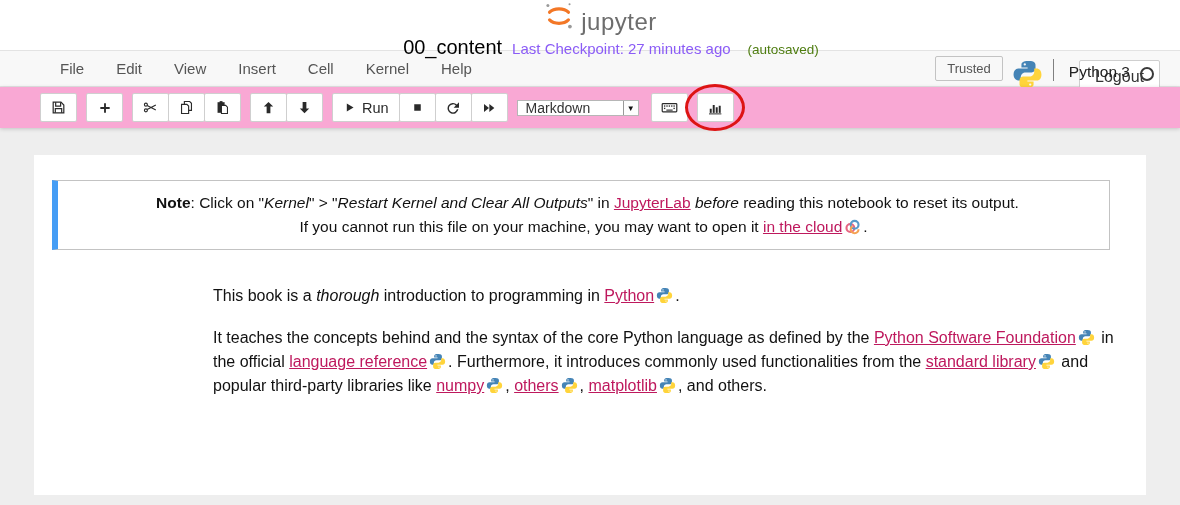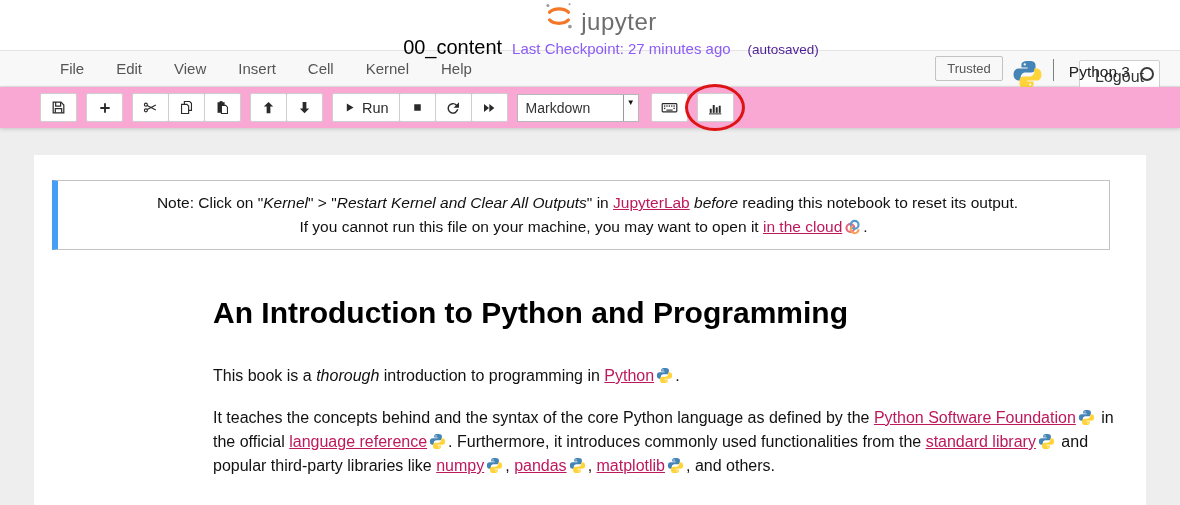--- a/index.html
+++ b/index.html
@@ -6,21 +6,21 @@
   html,body { width:1180px; height:505px; overflow:hidden;
     font-family:"Liberation Sans","DejaVu Sans",sans-serif; background:#eeeeee; color:#1a1a1a; }
 
   
   .header { height:50px; background:#fff; display:flex; align-items:center; padding:0 20px 0 40px;flex-direction:column; }
   .logo { display:flex; align-items:flex-end; cursor:pointer; }
   .logo-text { font-size:24px; color:#6d6d6d; letter-spacing:0.5px; margin-left:6px; line-height:1; padding-bottom:2px; }
   .title-group { display:flex; align-items:baseline; margin-left:22px; }
   .nb-title { font-size:20px; color:#000; }
   .checkpoint { font-size:15px; color:#8b5cf6; margin-left:10px; }
-  .autosaved { font-size:13.5px; color:#4c1d95; margin-left:17px; }
+  .autosaved { font-size:13.5px; color:#4d7c0f; margin-left:17px; }
   .header-right { margin-left:auto; display:flex; align-items:center; }
   .logout-btn { margin-left:36px; background:#fff; border:1px solid #cfcfcf; border-radius:2px;
     font-size:16px; color:#333; padding:7px 15px; cursor:pointer; }
 
   
   .menubar { height:37px; background:#f8f8f8; border-top:1px solid #e3e3e3; border-bottom:1px solid #e3e3e3;
     display:flex; align-items:center; padding:0 26px 0 44px; }
   .menu-item { font-size:15px; color:#555; padding:8px 16px; cursor:pointer; }
   .menubar-right { margin-left:auto; display:flex; align-items:flex-end; }
   .trusted-badge { border:1px solid #c3c3c3; border-radius:2px; font-size:13px; color:#555; padding:4px 11px; }
@@ -30,39 +30,39 @@
 
   
   .toolbar { height:41px; background:#f9a8d4; display:flex; align-items:center; padding-left:40px;
     position:relative; z-index:2; box-shadow:0 1px 4px rgba(0,0,0,0.18); }
   .btn-group { display:flex; margin-right:9px; }
   .tbtn { min-width:37px; height:29px; background:#fff; border:1px solid #cfcfcf; border-radius:2px;
     display:flex; align-items:center; justify-content:center; color:#2a2a2a; cursor:pointer; }
   .tbtn + .tbtn { margin-left:-1px; }
   .tbtn svg { display:block; }
   .run-btn { padding:0 10px; font-size:14.5px; color:#2a2a2a; gap:6px; }
-  .cell-type { width:122px; height:28px; border:1px solid #b6b6b6; background:#fff; display:flex;
+  .cell-type { width:122px; height:16px; border:1px solid #b6b6b6; background:#fff; display:flex;
     align-items:stretch; margin-right:12px; cursor:pointer; }
   .cell-type-label { flex:1; font-size:14px; color:#333; display:flex; align-items:center; padding-left:8px; }
   .cell-type-arrow { width:15px; border-left:1px solid #999; display:flex; align-items:flex-start;
     justify-content:center; padding-top:3px; font-size:8px; color:#111; background:#fdfdfd; }
   .chart-wrap { position:relative; }
   .annotation-circle { position:absolute; left:-12px; top:-9px; width:60px; height:47px;
     border:3.5px solid #dd1414; border-radius:50%; pointer-events:none; }
 
   
   .nb-container { margin:27px 34px 0; background:#fff; padding:25px 0 80px; min-height:340px; }
   .note-box { margin:0 36px 0 18px; border:1px solid #c3c3c3; border-left:6px solid #459df5;
     padding:10px 85px; text-align:center; font-size:15.5px; line-height:24px; color:#111; }
   .md-heading { margin:46px 26px 0 179px; font-size:30px; font-weight:bold; color:#000; }
   .md-para { margin:0 26px 0 179px; max-width:907px; font-size:16px; line-height:24px; color:#111; }
   .para-1 { margin-top:34px; }
   .para-2 { margin-top:18px; }
 
-  .seg-bold { font-weight:normal;padding-left:8px; }
+  .seg-bold { font-weight:bold;padding-left:8px; }
   .seg-italic { font-style:italic; }
   a.content-link { color:#be185d; cursor:pointer; }
   .inline-icon { display:inline-block; width:17px; height:17px; vertical-align:-3px; margin:0 2px; }
   .inline-icon svg { display:block; width:100%; height:100%; }
 </style>
 </head>
 <body>
 
 <div class="header">
   <div class="logo">
@@ -245,37 +245,36 @@
     <div class="annotation-circle"></div>
   </div>
 </div>
 
 <div class="nb-container">
   <div class="note-box"><span class="seg-bold">Note</span><span>: Click on "</span><span class="seg-italic">Kernel</span><span>" &gt; "</span><span class="seg-italic">Restart Kernel and Clear All Outputs</span><span>" in </span><a class="content-link" href="#">JupyterLab</a><span> </span><span class="seg-italic">before</span><span> reading this notebook to reset its output. If you cannot run this file on your machine, you may want to open it </span><a class="content-link" href="#">in the cloud</a><span class="inline-icon"><svg viewBox="0 0 24 24" fill="none" stroke-width="3">
           <circle cx="9" cy="14" r="5.5" stroke="#e66581"></circle>
           <circle cx="15" cy="9.5" r="5.5" stroke="#579aca"></circle>
           <circle cx="15" cy="16" r="5.5" stroke="#f5a252" stroke-dasharray="22 13"></circle>
         </svg></span><span>.</span></div>
-  <h1 class="md-heading">An Introduction to Python and Programming</h1>
   <p class="md-para para-1"><span>This book is a </span><span class="seg-italic">thorough</span><span> introduction to programming in </span><a class="content-link" href="#">Python</a><span class="inline-icon"><svg viewBox="0 0 24 24">
           <path d="M11.9 1.5c-2.6 0-4.6.9-4.6 2.9v2.1h4.8v.8H4.9c-2 0-3.7 1.6-3.7 4.6 0 3 1.7 4.7 3.7 4.7h1.9V14c0-2 1.7-3.6 3.7-3.6h4.7c1.6 0 3-1.3 3-3V4.4c0-1.8-1.9-2.9-4.4-2.9h-1.9zM9.9 3.3a.9.9 0 1 1 0 1.8.9.9 0 0 1 0-1.8z" fill="#4584b6"></path>
           <path d="M12.1 22.5c2.6 0 4.6-.9 4.6-2.9v-2.1h-4.8v-.8h7.2c2 0 3.7-1.6 3.7-4.6 0-3-1.7-4.7-3.7-4.7h-1.9V10c0 2-1.7 3.6-3.7 3.6H8.8c-1.6 0-3 1.3-3 3v3c0 1.8 1.9 2.9 4.4 2.9h1.9zm2-1.8a.9.9 0 1 1 0-1.8.9.9 0 0 1 0 1.8z" fill="#ffd43b"></path>
         </svg></span><span>.</span></p>
   <p class="md-para para-2"><span>It teaches the concepts behind and the syntax of the core Python language as defined by the </span><a class="content-link" href="#">Python Software Foundation</a><span class="inline-icon"><svg viewBox="0 0 24 24">
           <path d="M11.9 1.5c-2.6 0-4.6.9-4.6 2.9v2.1h4.8v.8H4.9c-2 0-3.7 1.6-3.7 4.6 0 3 1.7 4.7 3.7 4.7h1.9V14c0-2 1.7-3.6 3.7-3.6h4.7c1.6 0 3-1.3 3-3V4.4c0-1.8-1.9-2.9-4.4-2.9h-1.9zM9.9 3.3a.9.9 0 1 1 0 1.8.9.9 0 0 1 0-1.8z" fill="#4584b6"></path>
           <path d="M12.1 22.5c2.6 0 4.6-.9 4.6-2.9v-2.1h-4.8v-.8h7.2c2 0 3.7-1.6 3.7-4.6 0-3-1.7-4.7-3.7-4.7h-1.9V10c0 2-1.7 3.6-3.7 3.6H8.8c-1.6 0-3 1.3-3 3v3c0 1.8 1.9 2.9 4.4 2.9h1.9zm2-1.8a.9.9 0 1 1 0-1.8.9.9 0 0 1 0 1.8z" fill="#ffd43b"></path>
         </svg></span><span> in the official </span><a class="content-link" href="#">language reference</a><span class="inline-icon"><svg viewBox="0 0 24 24">
           <path d="M11.9 1.5c-2.6 0-4.6.9-4.6 2.9v2.1h4.8v.8H4.9c-2 0-3.7 1.6-3.7 4.6 0 3 1.7 4.7 3.7 4.7h1.9V14c0-2 1.7-3.6 3.7-3.6h4.7c1.6 0 3-1.3 3-3V4.4c0-1.8-1.9-2.9-4.4-2.9h-1.9zM9.9 3.3a.9.9 0 1 1 0 1.8.9.9 0 0 1 0-1.8z" fill="#4584b6"></path>
           <path d="M12.1 22.5c2.6 0 4.6-.9 4.6-2.9v-2.1h-4.8v-.8h7.2c2 0 3.7-1.6 3.7-4.6 0-3-1.7-4.7-3.7-4.7h-1.9V10c0 2-1.7 3.6-3.7 3.6H8.8c-1.6 0-3 1.3-3 3v3c0 1.8 1.9 2.9 4.4 2.9h1.9zm2-1.8a.9.9 0 1 1 0-1.8.9.9 0 0 1 0 1.8z" fill="#ffd43b"></path>
         </svg></span><span>. Furthermore, it introduces commonly used functionalities from the </span><a class="content-link" href="#">standard library</a><span class="inline-icon"><svg viewBox="0 0 24 24">
           <path d="M11.9 1.5c-2.6 0-4.6.9-4.6 2.9v2.1h4.8v.8H4.9c-2 0-3.7 1.6-3.7 4.6 0 3 1.7 4.7 3.7 4.7h1.9V14c0-2 1.7-3.6 3.7-3.6h4.7c1.6 0 3-1.3 3-3V4.4c0-1.8-1.9-2.9-4.4-2.9h-1.9zM9.9 3.3a.9.9 0 1 1 0 1.8.9.9 0 0 1 0-1.8z" fill="#4584b6"></path>
           <path d="M12.1 22.5c2.6 0 4.6-.9 4.6-2.9v-2.1h-4.8v-.8h7.2c2 0 3.7-1.6 3.7-4.6 0-3-1.7-4.7-3.7-4.7h-1.9V10c0 2-1.7 3.6-3.7 3.6H8.8c-1.6 0-3 1.3-3 3v3c0 1.8 1.9 2.9 4.4 2.9h1.9zm2-1.8a.9.9 0 1 1 0-1.8.9.9 0 0 1 0 1.8z" fill="#ffd43b"></path>
         </svg></span><span> and popular third-party libraries like </span><a class="content-link" href="#">numpy</a><span class="inline-icon"><svg viewBox="0 0 24 24">
           <path d="M11.9 1.5c-2.6 0-4.6.9-4.6 2.9v2.1h4.8v.8H4.9c-2 0-3.7 1.6-3.7 4.6 0 3 1.7 4.7 3.7 4.7h1.9V14c0-2 1.7-3.6 3.7-3.6h4.7c1.6 0 3-1.3 3-3V4.4c0-1.8-1.9-2.9-4.4-2.9h-1.9zM9.9 3.3a.9.9 0 1 1 0 1.8.9.9 0 0 1 0-1.8z" fill="#4584b6"></path>
           <path d="M12.1 22.5c2.6 0 4.6-.9 4.6-2.9v-2.1h-4.8v-.8h7.2c2 0 3.7-1.6 3.7-4.6 0-3-1.7-4.7-3.7-4.7h-1.9V10c0 2-1.7 3.6-3.7 3.6H8.8c-1.6 0-3 1.3-3 3v3c0 1.8 1.9 2.9 4.4 2.9h1.9zm2-1.8a.9.9 0 1 1 0-1.8.9.9 0 0 1 0 1.8z" fill="#ffd43b"></path>
-        </svg></span><span>, </span><a class="content-link" href="#">pandas</a><span class="inline-icon"><svg viewBox="0 0 24 24">
+        </svg></span><span>, </span><a class="content-link" href="#">others</a><span class="inline-icon"><svg viewBox="0 0 24 24">
           <path d="M11.9 1.5c-2.6 0-4.6.9-4.6 2.9v2.1h4.8v.8H4.9c-2 0-3.7 1.6-3.7 4.6 0 3 1.7 4.7 3.7 4.7h1.9V14c0-2 1.7-3.6 3.7-3.6h4.7c1.6 0 3-1.3 3-3V4.4c0-1.8-1.9-2.9-4.4-2.9h-1.9zM9.9 3.3a.9.9 0 1 1 0 1.8.9.9 0 0 1 0-1.8z" fill="#4584b6"></path>
           <path d="M12.1 22.5c2.6 0 4.6-.9 4.6-2.9v-2.1h-4.8v-.8h7.2c2 0 3.7-1.6 3.7-4.6 0-3-1.7-4.7-3.7-4.7h-1.9V10c0 2-1.7 3.6-3.7 3.6H8.8c-1.6 0-3 1.3-3 3v3c0 1.8 1.9 2.9 4.4 2.9h1.9zm2-1.8a.9.9 0 1 1 0-1.8.9.9 0 0 1 0 1.8z" fill="#ffd43b"></path>
         </svg></span><span>, </span><a class="content-link" href="#">matplotlib</a><span class="inline-icon"><svg viewBox="0 0 24 24">
           <path d="M11.9 1.5c-2.6 0-4.6.9-4.6 2.9v2.1h4.8v.8H4.9c-2 0-3.7 1.6-3.7 4.6 0 3 1.7 4.7 3.7 4.7h1.9V14c0-2 1.7-3.6 3.7-3.6h4.7c1.6 0 3-1.3 3-3V4.4c0-1.8-1.9-2.9-4.4-2.9h-1.9zM9.9 3.3a.9.9 0 1 1 0 1.8.9.9 0 0 1 0-1.8z" fill="#4584b6"></path>
           <path d="M12.1 22.5c2.6 0 4.6-.9 4.6-2.9v-2.1h-4.8v-.8h7.2c2 0 3.7-1.6 3.7-4.6 0-3-1.7-4.7-3.7-4.7h-1.9V10c0 2-1.7 3.6-3.7 3.6H8.8c-1.6 0-3 1.3-3 3v3c0 1.8 1.9 2.9 4.4 2.9h1.9zm2-1.8a.9.9 0 1 1 0-1.8.9.9 0 0 1 0 1.8z" fill="#ffd43b"></path>
         </svg></span><span>, and others.</span></p>
 </div>
 
 </body></html>

